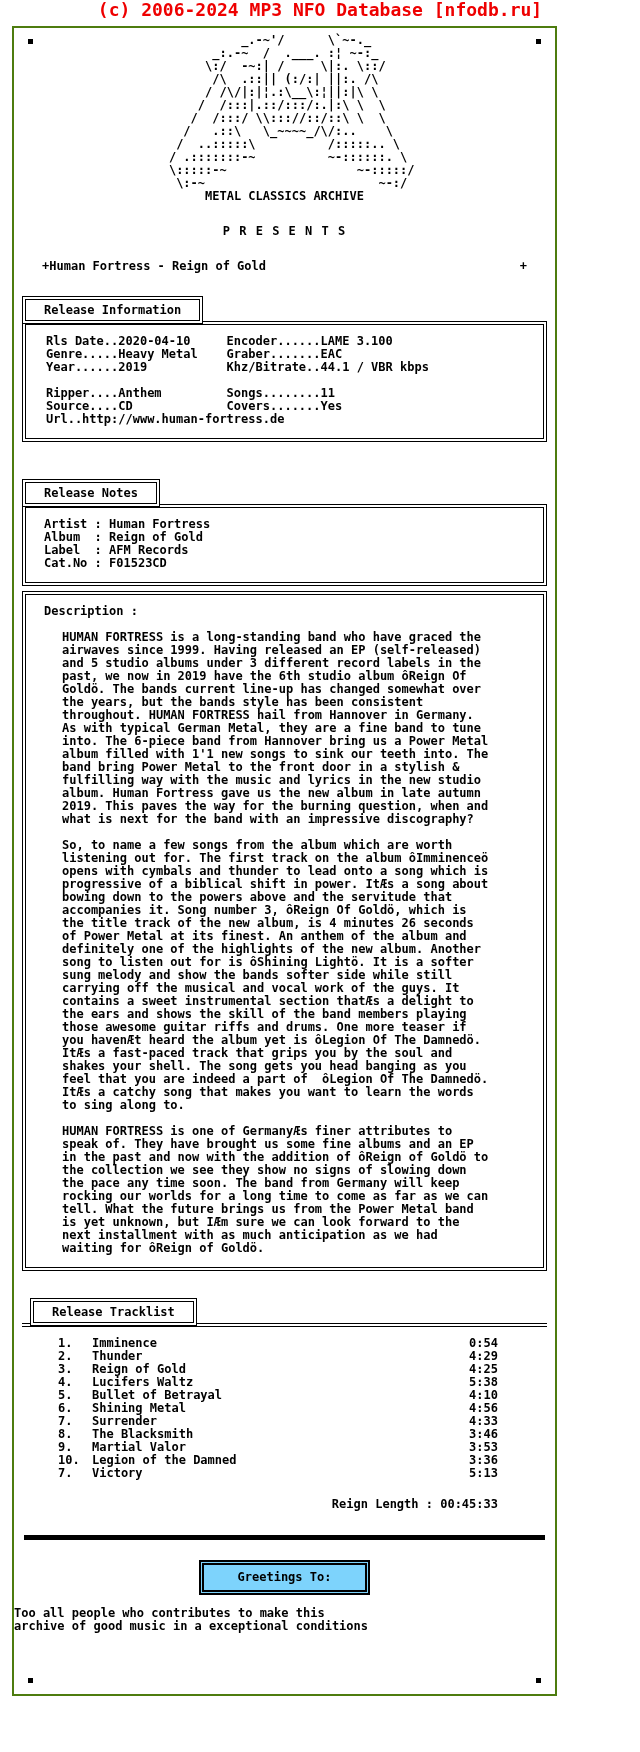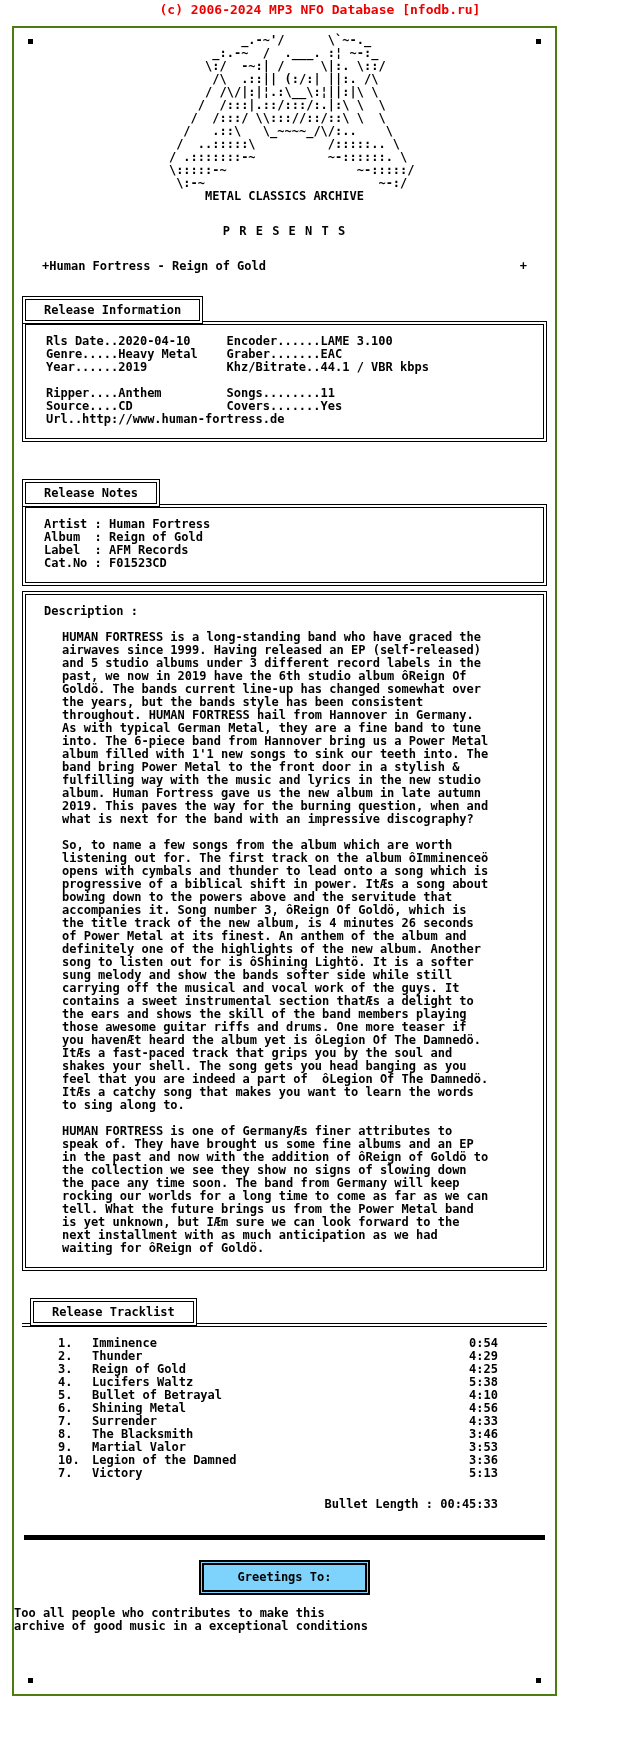--- a/index.html
+++ b/index.html
@@ -3,21 +3,21 @@
 <meta charset="utf-8">
 <style>
   * { box-sizing: border-box; }
   html, body { margin: 0; padding: 0; }
   body {
     width: 640px; height: 1752px; background: #ffffff; color: #000;
     font-family: "DejaVu Sans Mono", "Liberation Mono", monospace;
     font-weight: bold; font-size: 12px; line-height: 13px;
   }
   pre { margin: 0; font: inherit; white-space: pre; }
-  .banner { height: 26px; padding-top: 3px; text-align: center; font-size: 13px; }
+  .banner { height: 26px; padding-top: 3px; text-align: center; font-size: 18px; }
   .outer { position: relative; margin-left: 12px; width: 545px; height: 1670px;
            border: 2px solid #4d7c0f; padding-top: 4px; background: #fff; }
   .sq { position: absolute; width: 5px; height: 5px; background: #000; }
   .sq.tl { top: 11px; left: 14px; }  .sq.tr { top: 11px; right: 14px; }
   .sq.bl { bottom: 11px; left: 14px; } .sq.br { bottom: 11px; right: 14px; }
   .center { text-align: center; }
   .art { display: inline-block; text-align: left; margin-top: 2px; }
   .caption { text-align: center; }
   .presents { text-align: center; margin-top: 22px; letter-spacing: 1px; }
   .titleline { display: flex; margin-top: 22px; padding: 0 28px; }
@@ -226,21 +226,21 @@
     <span class="title">Legion of the Damned</span>
     <span class="dur">3:36</span>
   </div>
 
   <div class="trow">
     <span class="num">7.</span>
     <span class="title">Victory</span>
     <span class="dur">5:13</span>
   </div>
 </div>
-      <div class="total">Bullet Length :  00:45:33</div>
+      <div class="total">Reign Length :  00:45:33</div>
     </div>
 
     <div class="bar"></div>
 
     <div class="greet-wrap">
       <div class="greet-box">
         <span>Greetings To:</span>
       </div>
     </div>
     <pre class="greet-text">Too all people who contributes to make this

